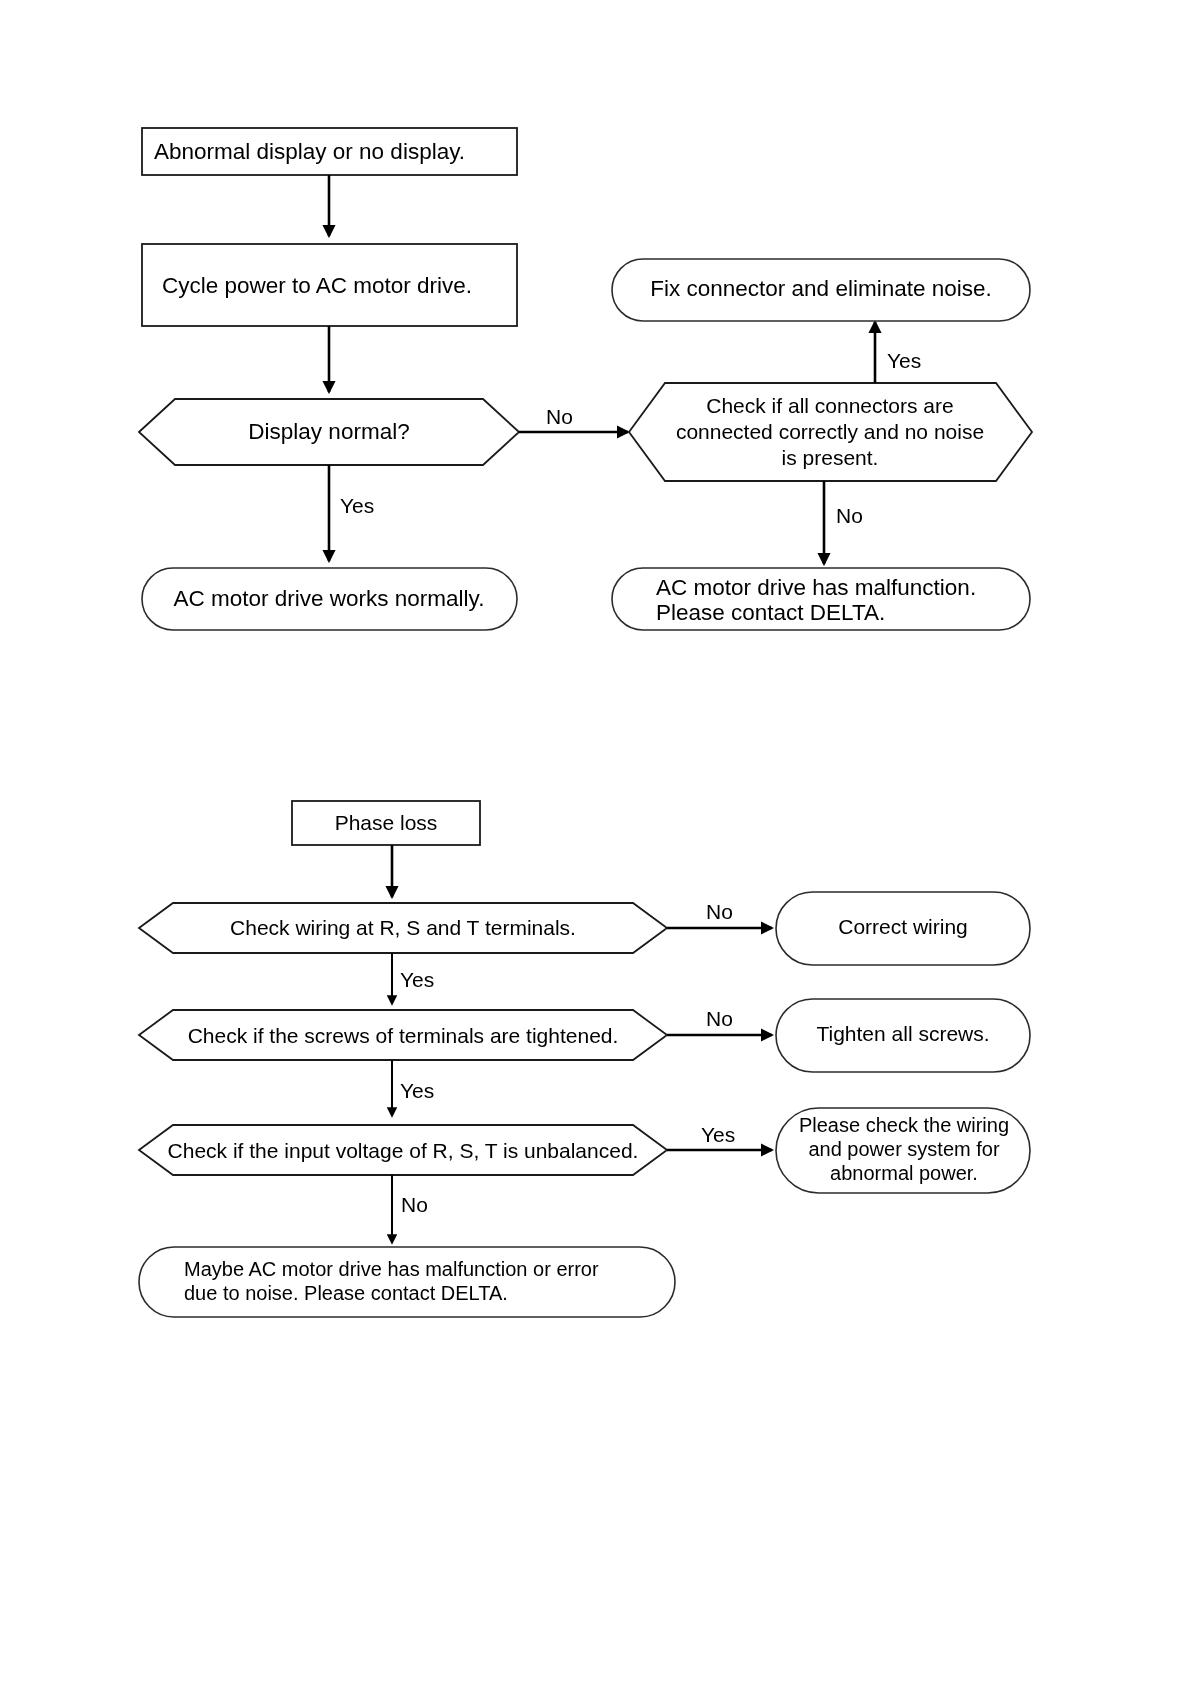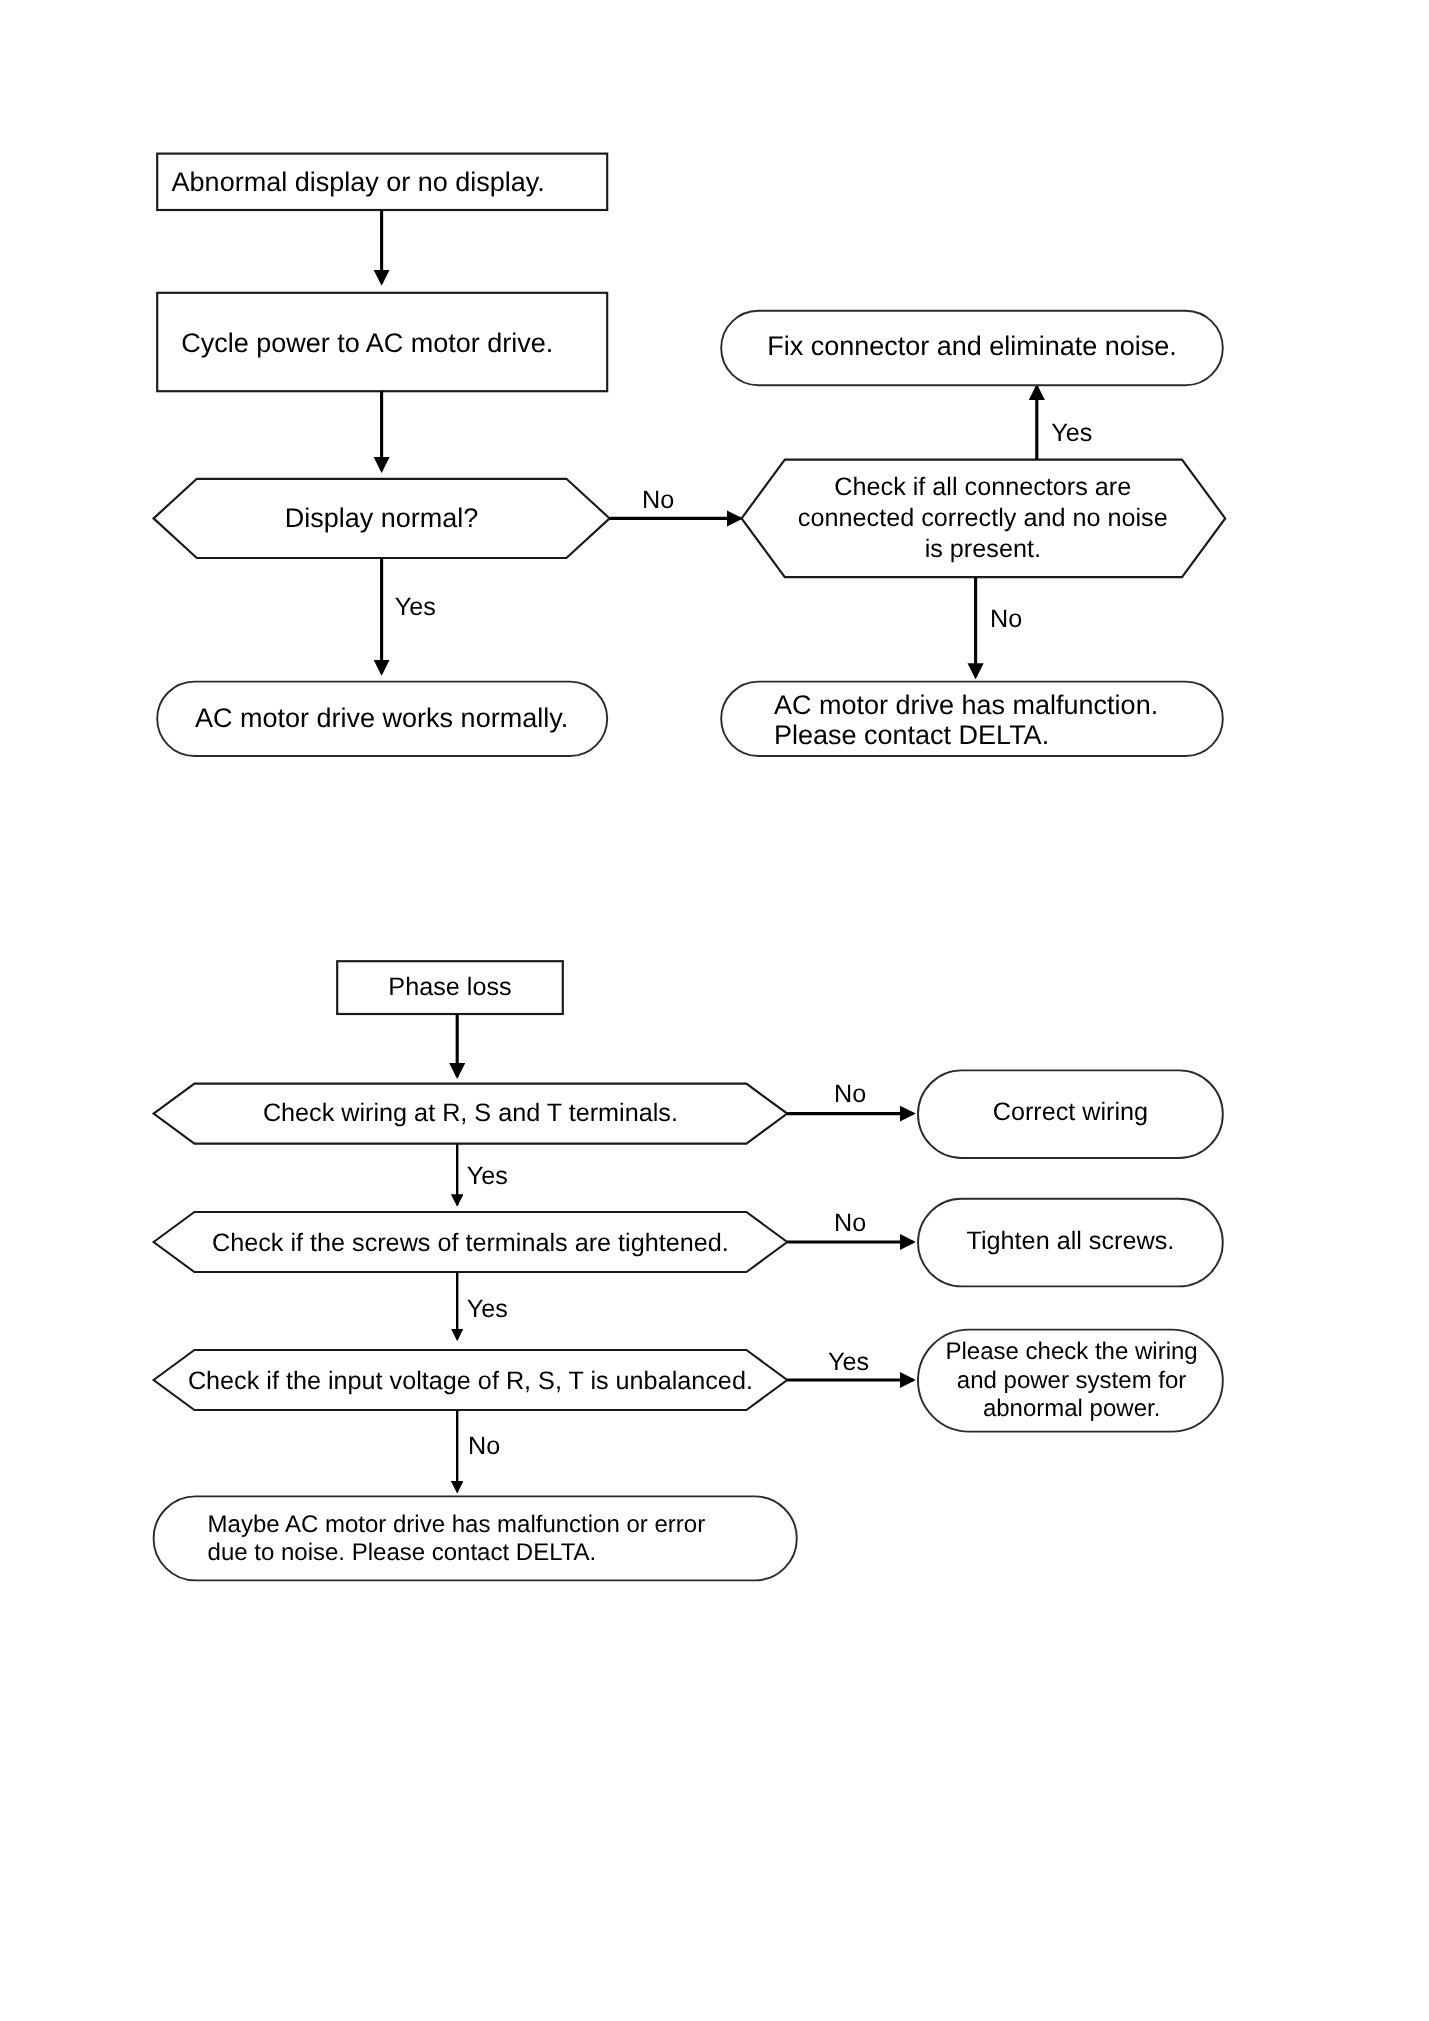--- a/index.html
+++ b/index.html
@@ -10,21 +10,21 @@
   body {
     width: 1191px;
     height: 1684px;
     font-family: "Liberation Sans", sans-serif;
     color: #000000;
     position: relative;
     overflow: hidden;
   }
   #diagram-root {
     position: absolute;
-    left: 4px;
+    left: 15px;
     top: 0;
     width: 1109px;
     height: 1684px;
   }
   svg.flow {
     position: absolute;
     left: 0;
     top: 0;
     width: 1191px;
     height: 1684px;

